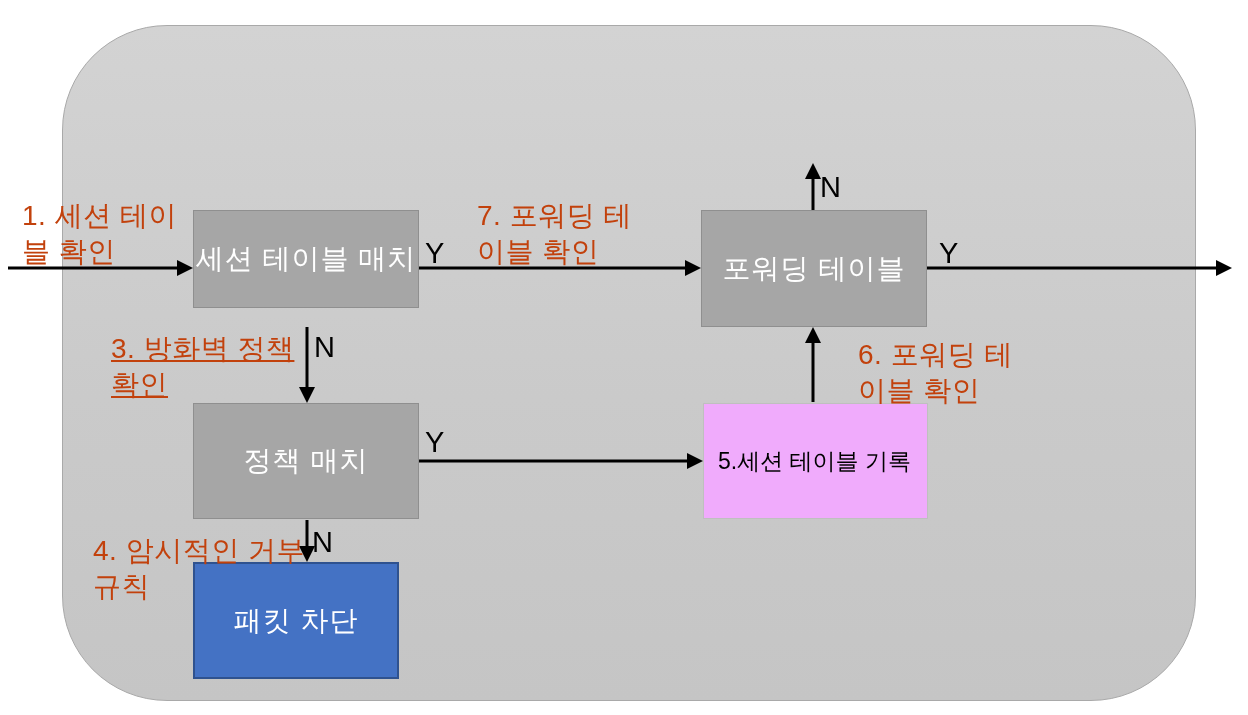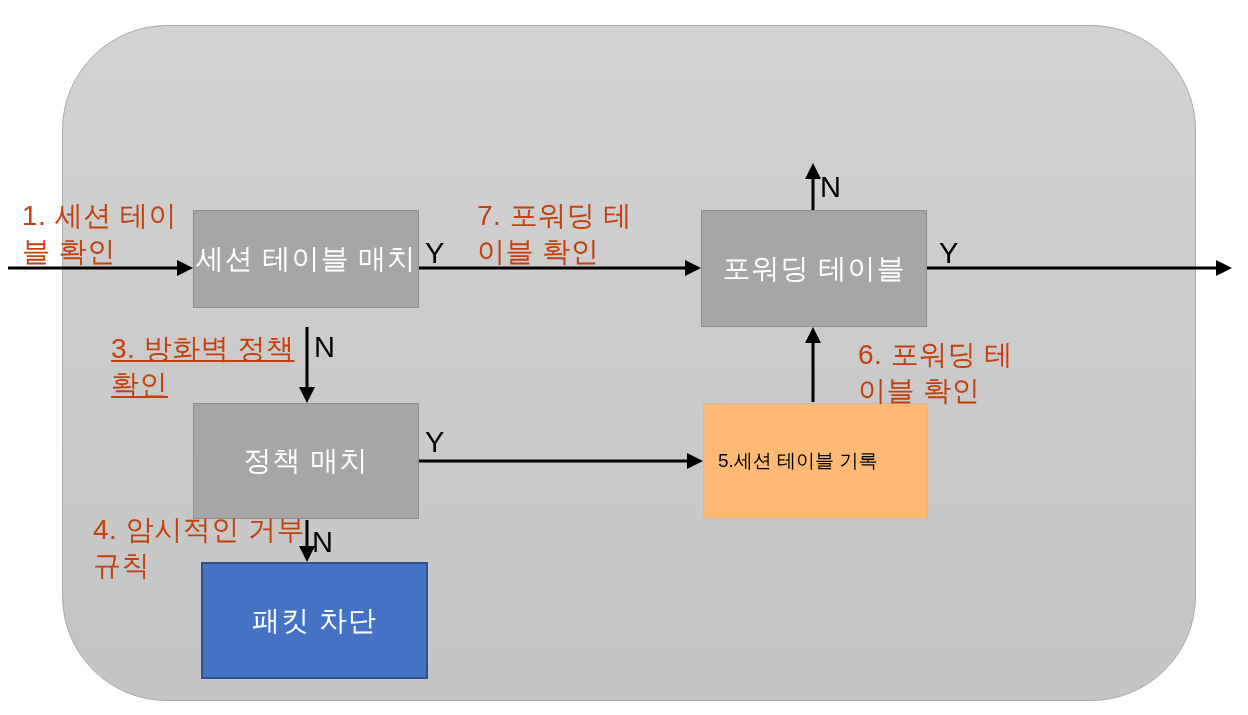--- a/index.html
+++ b/index.html
@@ -33,26 +33,26 @@
     background: #4472c4;
     border: 2px solid #2f528f;
     color: #ffffff;
   }
   .node.gray {
     background: #a6a6a6;
     border: 1px solid #8f8f8f;
     color: #ffffff;
   }
   .node.white {
-    background: #fdba74;
+    background: #f0abfc;
     border: 1px solid #bfbfbf;
     color: #000000;
     justify-content: flex-start;
     padding-left: 14px;
-    font-size: 19px;
+    font-size: 23px;
     letter-spacing: 0;
   }
   .flow-label {
     position: absolute;
     color: #c2410c;
     font-size: 28px;
     line-height: 36px;
     white-space: pre-line;
     letter-spacing: 0.5px;
   }
@@ -95,32 +95,32 @@
 
 
   <div class="node gray" style="left:193px; top:210px; width:226px; height:98px;">세션 테이블 매치</div>
 
   <div class="node gray" style="left:193px; top:403px; width:226px; height:116px;">정책 매치</div>
 
   <div class="node gray" style="left:701px; top:210px; width:226px; height:117px;">포워딩 테이블</div>
 
   <div class="node white" style="left:703px; top:403px; width:225px; height:116px;">5.세션 테이블 기록</div>
 
-  <div class="node blue" style="left:193px; top:562px; width:227px; height:117px;margin-left:8px;">패킷 차단</div>
+  <div class="node blue" style="left:193px; top:562px; width:206px; height:117px;">패킷 차단</div>
 
   <div class="flow-label" style="left:22px; top:198px;">1. 세션 테이
 블 확인</div>
 
   <div class="flow-label" style="left:477px; top:198px;">7. 포워딩 테
 이블 확인</div>
 
   <div class="flow-label" style="left:111px; top:331px;text-decoration:underline;">3. 방화벽 정책
 확인</div>
 
-  <div class="flow-label" style="left:93px; top:512px;">4. 암시적인 거부
+  <div class="flow-label" style="left:93px; top:533px;">4. 암시적인 거부
 규칙</div>
 
   <div class="flow-label" style="left:826px; top:337px;margin-left:32px;">6. 포워딩 테
 이블 확인</div>
 
 
   <div class="yn" style="left:425px; top:237px;">Y</div>
 
   <div class="yn" style="left:314px; top:331px;">N</div>
 

